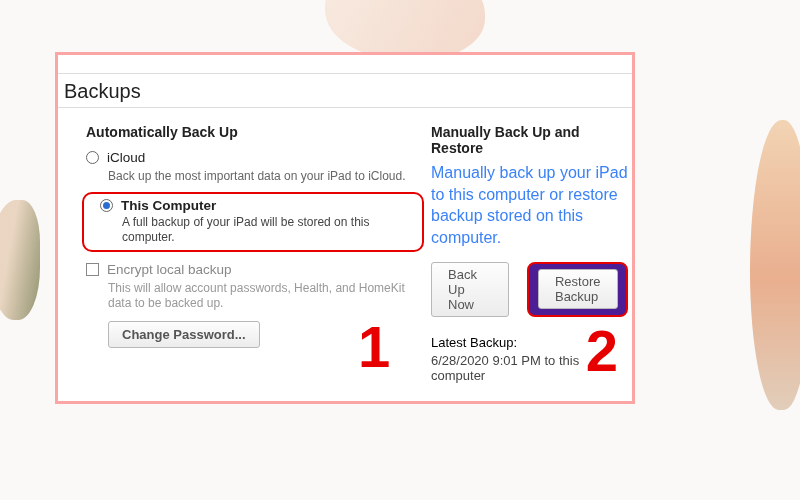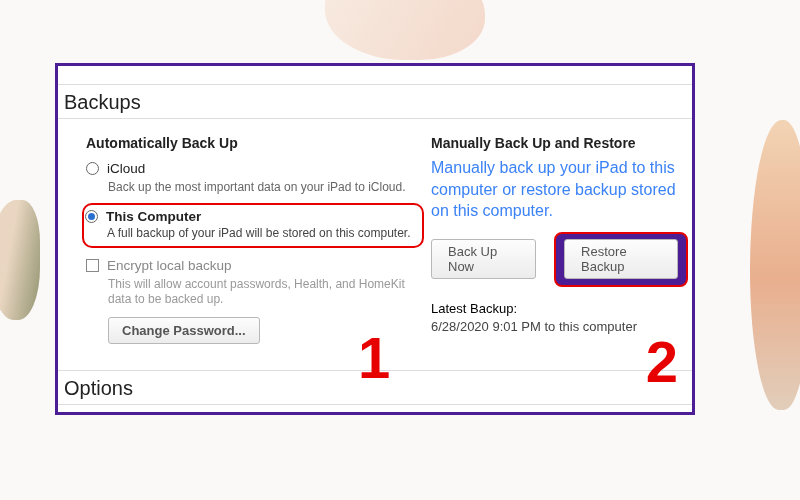--- a/index.html
+++ b/index.html
@@ -12,23 +12,23 @@
       overflow: hidden;
     }
     
     .blob { position: absolute; border-radius: 50% 60% 45% 55%; z-index: 0; }
     .blob-tl { top: -40px; left: 325px; width: 160px; height: 100px; background: linear-gradient(120deg, #f3d6c1, #e7a886); opacity: 0.4; }
     .blob-bl { top: 200px; left: -10px; width: 50px; height: 120px; background: linear-gradient(100deg, #e5cdb4 40%, #89885f 90%); border-radius: 60% 40% 50% 55%; opacity: 0.8; }
     .blob-r  { top: 120px; right: -10px; width: 60px; height: 290px; background: linear-gradient(180deg,#f0cda8 0%,#e6a27c 55%,#ddc6b0 100%); border-radius: 60% 50% 50% 55%; opacity: 0.85; }
 
     .window {
       position: absolute;
-      top: 63px; left: 55px;
-      width: 640px; height: 352px;
-      border: 3px solid #4c1d95;
+      top: 52px; left: 55px;
+      width: 580px; height: 352px;
+      border: 3px solid #fca5a5;
       background: #ffffff;
       z-index: 1;
       overflow: hidden;
     }
     .rule { height: 1px; background: #ddd; width: 100%; }
     .rule-top { margin-top: 18px; }
     .section-title {
       font-size: 20px; font-weight: 400; color: #222;
       padding: 6px 6px 4px 6px;
     }
@@ -51,21 +51,21 @@
     .radio.sel::after { content:""; width: 7px; height: 7px; border-radius: 50%; background: #2a6fd0; }
     .checkbox {
       width: 13px; height: 13px; border: 1px solid #888; background: #fff;
       margin-top: 1px; flex-shrink: 0;
     }
     .opt-label { font-size: 13.5px; color: #222; }
     .opt-desc { font-size: 12px; color: #666; padding-left: 22px; margin-top: 2px; line-height: 1.25; }
 
     .hi-red {
       border: 2.5px solid #e60000; border-radius: 10px;
-      padding: 4px 6px 5px 1px; margin: 8px 0 6px -4px;
+      padding: 4px 6px 5px 16px; margin: 8px 0 6px -4px;
       width: 342px;
     }
 
     .btn {
       display: inline-block;
       border: 1px solid #b8b8b8;
       background: linear-gradient(#fdfdfd,#ececec);
       color: #555;
       font-size: 13px;
       padding: 5px 13px;

